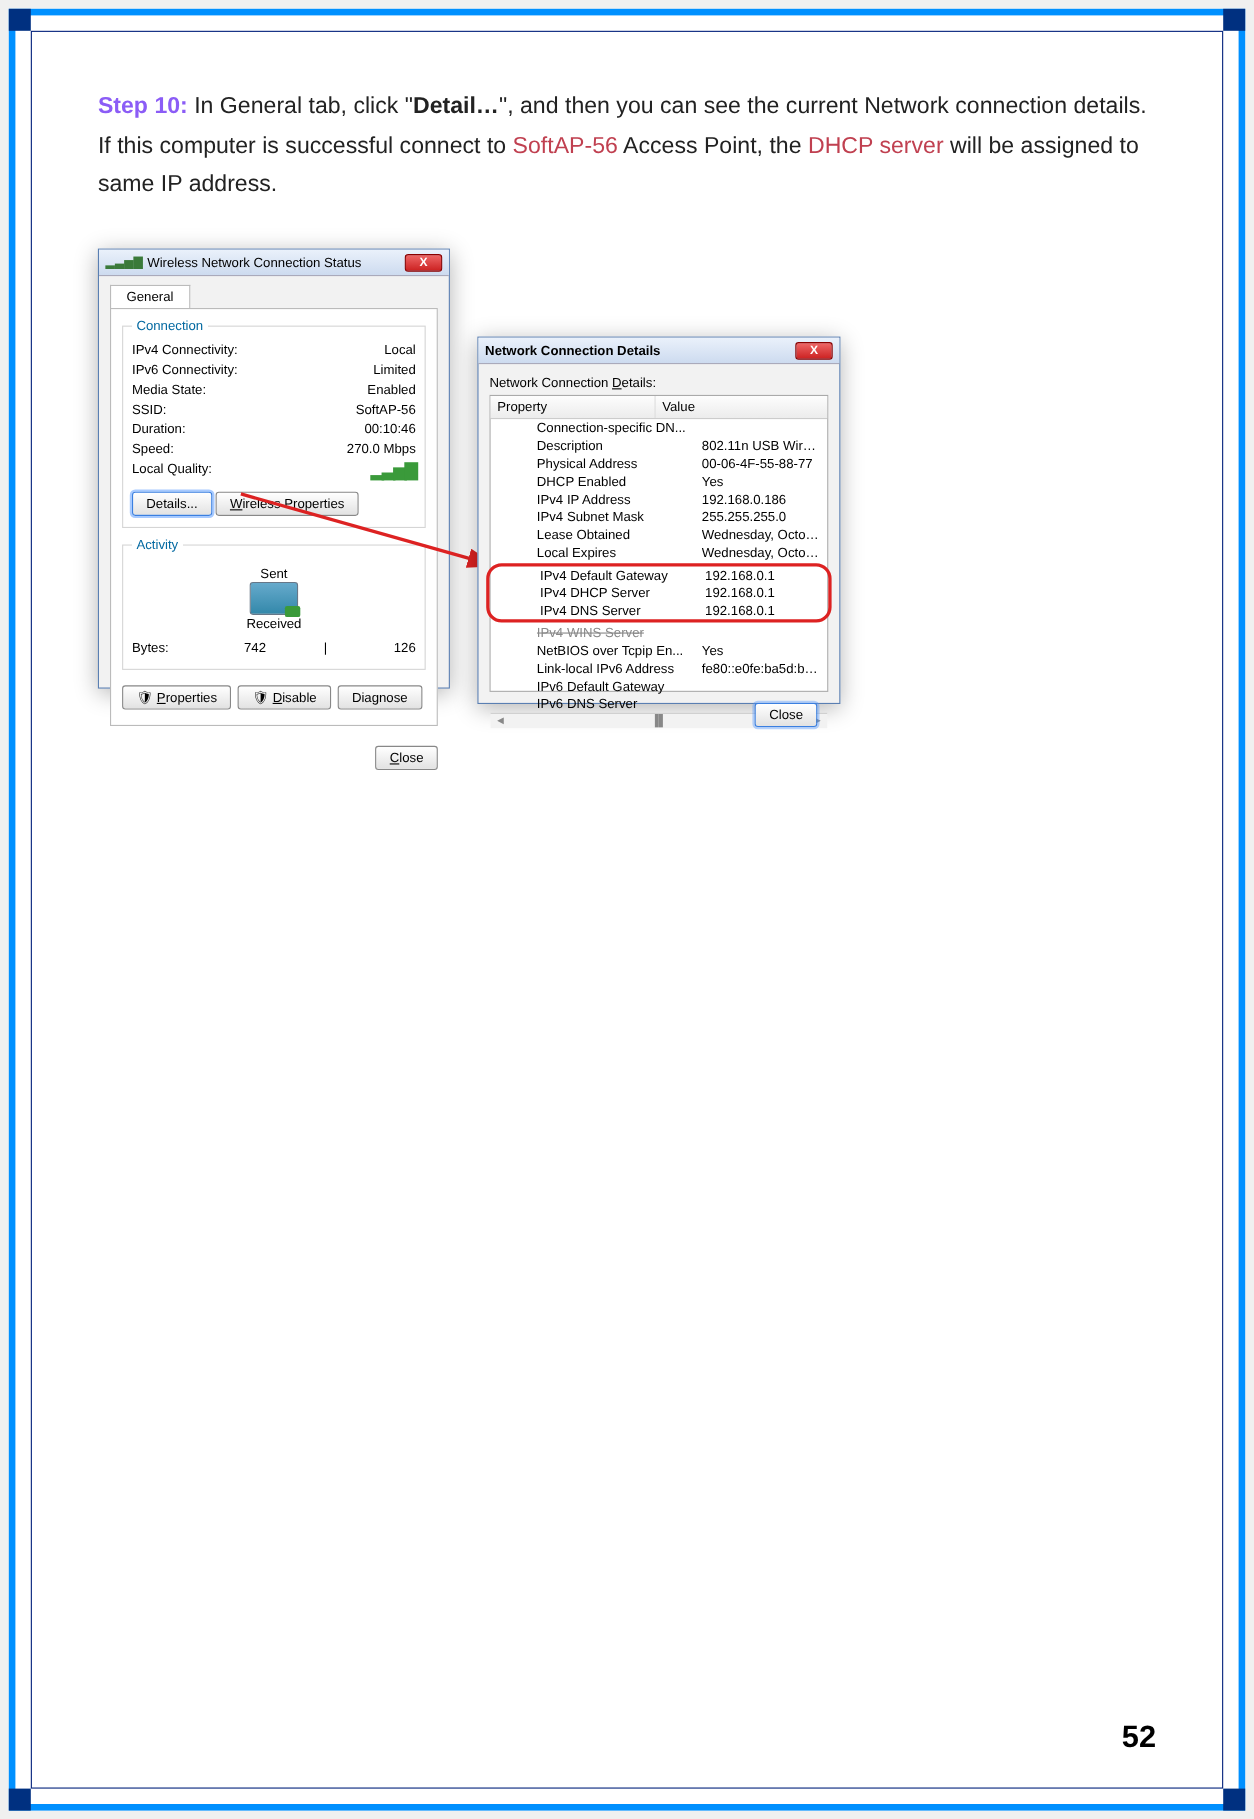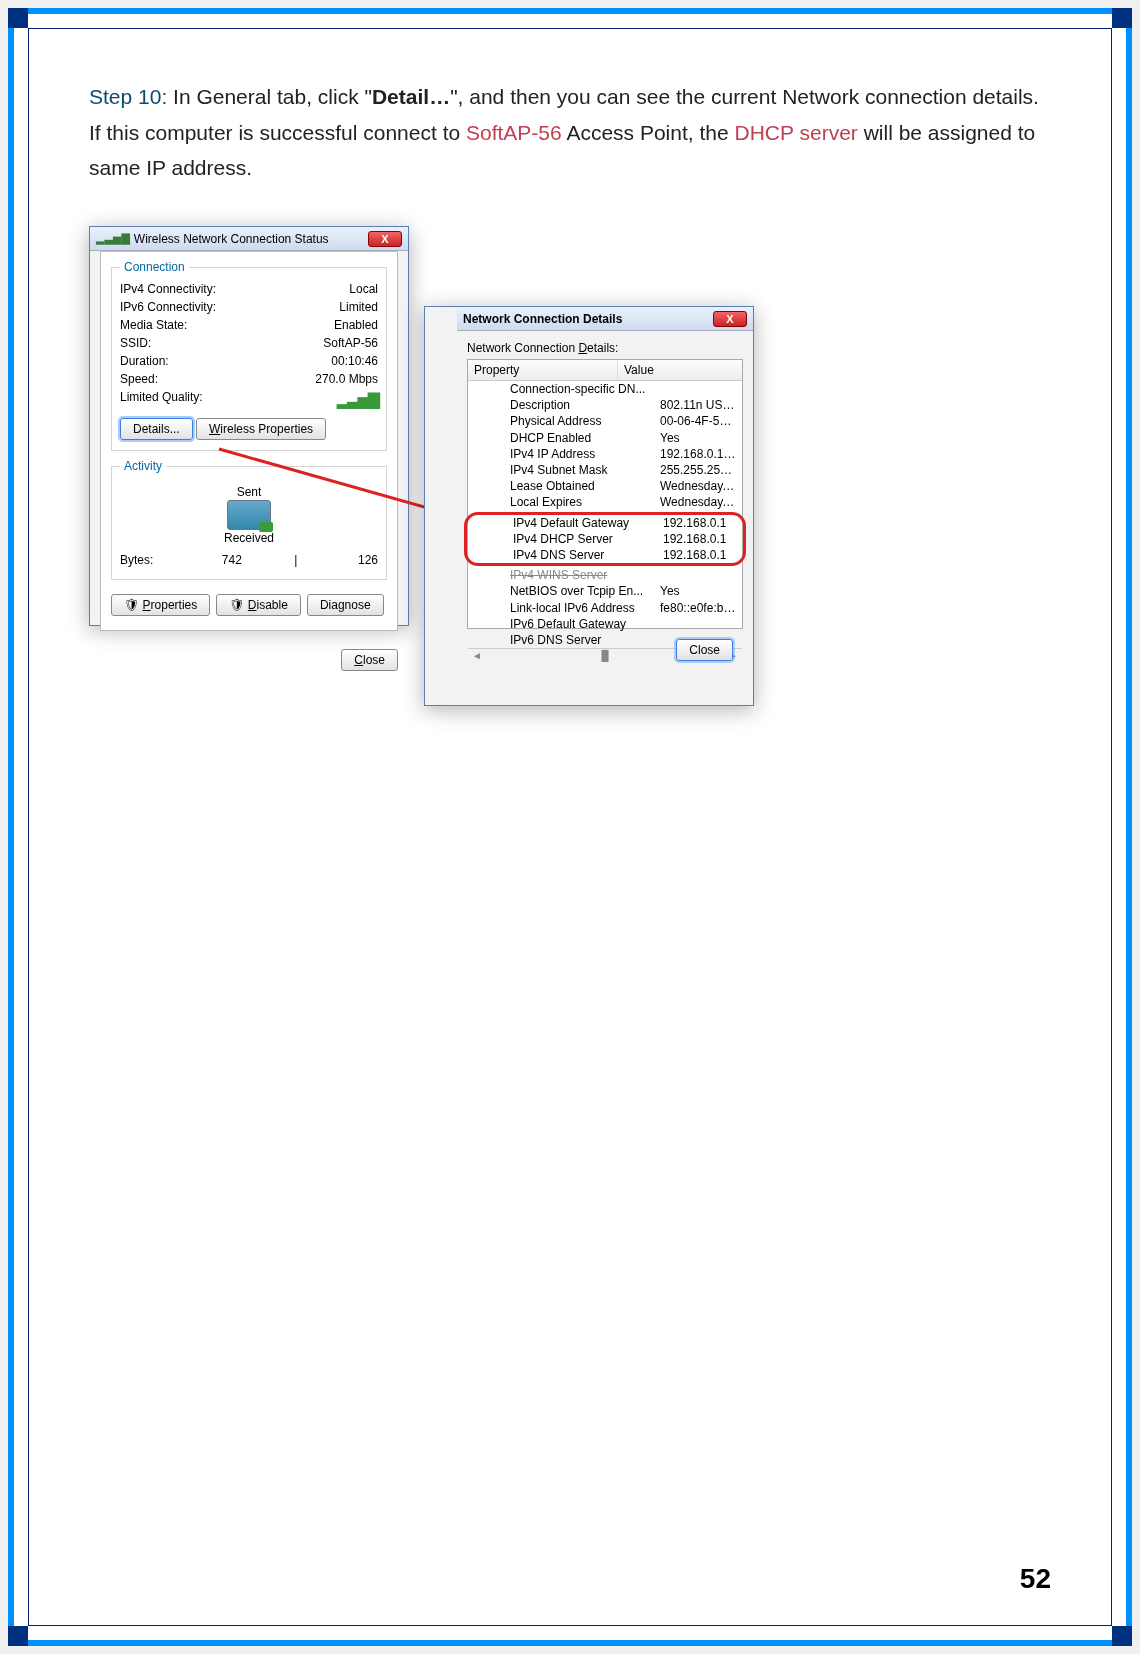--- a/index.html
+++ b/index.html
@@ -32,21 +32,21 @@
     position: absolute;
     top: 14px; left: 14px; right: 14px; bottom: 14px;
     border: 1px solid #00207a;
     padding: 50px 60px;
   }
   .body-text {
     font-size: 21px;
     line-height: 1.7;
     color: #222;
   }
-  .step-label { color: #0c4a6e; font-weight: normal; }
+  .step-label { color: #8b5cf6; font-weight: bold; }
   .highlight-red { color: #c04050; }
   .page-num {
     position: absolute;
     bottom: 30px; right: 60px;
     font-weight: bold;
     font-size: 28px;
     color: #000;
   }
   .figures {
     position: relative;
@@ -56,21 +56,21 @@
   
   .win {
     position: absolute;
     background: #f2f2f2;
     border: 1px solid #5a7fb2;
     box-shadow: 0 4px 20px rgba(0,0,0,.3);
     font-size: 13px;
     color: #000;
   }
   .win1 { top: 0; left: 0; width: 320px; height: 400px; }
-  .win2 { top: 80px; left: 335px; width: 330px; height: 400px; padding-left: 32px; }
+  .win2 { top: 80px; left: 345px; width: 330px; height: 334px; }
   .titlebar {
     height: 24px;
     background: linear-gradient(#eaf1fb, #cddbef);
     border-bottom: 1px solid #aab;
     display: flex;
     align-items: center;
     padding: 0 6px;
     font-size: 12px;
   }
   .sig-icon { margin-right: 4px; color: #3a7a3a; font-size: 11px; }
@@ -234,20 +234,23 @@
     </p>
 
     <div class="figures">
 
       <div class="win win1">
         <div class="titlebar">
           <span class="sig-icon">▂▃▅▇</span>
           <span>Wireless Network Connection Status</span>
           <span class="close-x">X</span>
         </div>
+        <div class="tabbar">
+          <span class="tab">General</span>
+        </div>
         <div class="panel">
           <fieldset>
             <legend>Connection</legend>
             <div class="row">
                 <span class="k">IPv4 Connectivity:</span>
                 <span class="v">Local</span>
               </div>
             <div class="row">
                 <span class="k">IPv6 Connectivity:</span>
                 <span class="v">Limited</span>
@@ -262,21 +265,21 @@
               </div>
             <div class="row">
                 <span class="k">Duration:</span>
                 <span class="v">00:10:46</span>
               </div>
             <div class="row">
                 <span class="k">Speed:</span>
                 <span class="v">270.0 Mbps</span>
               </div>
             <div class="row">
-                <span class="k">Limited Quality:</span>
+                <span class="k">Local Quality:</span>
                 <span class="signal-bars">▂▃▅▇</span>
               </div>
             <div style="margin-top:6px">
               <span class="btn focus">Details...</span>
               <span class="btn"><u>W</u>ireless Properties</span>
             </div>
           </fieldset>
           <fieldset>
             <legend>Activity</legend>
             <div class="activity-row">

